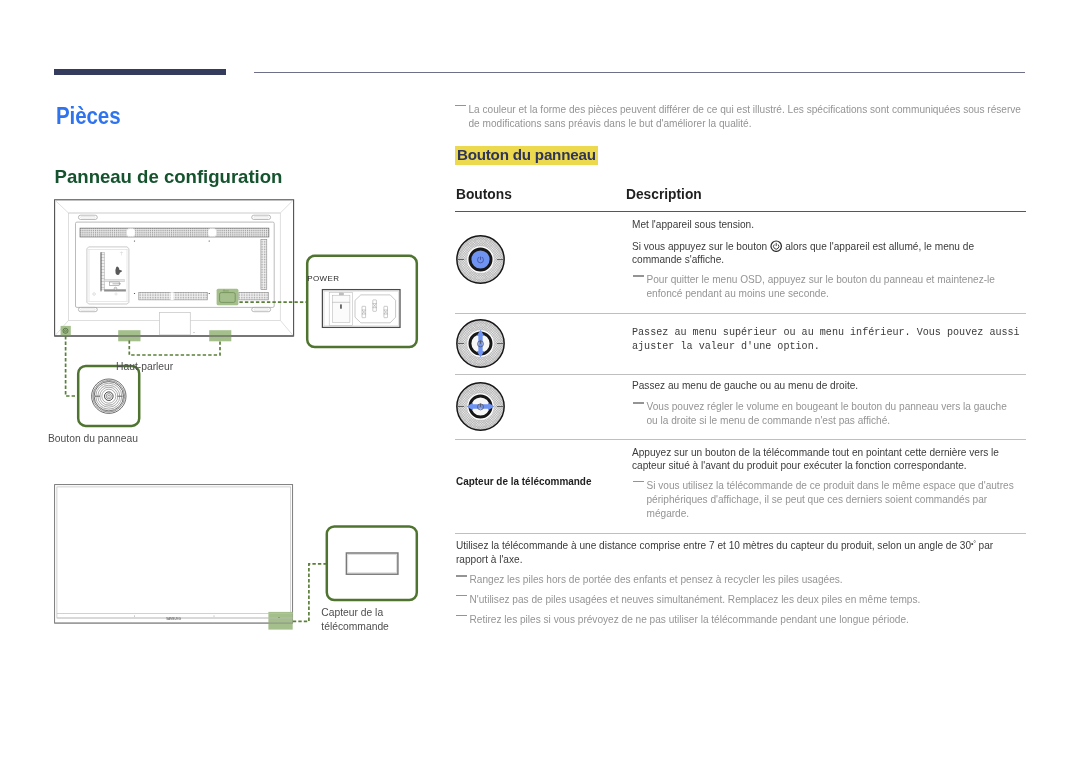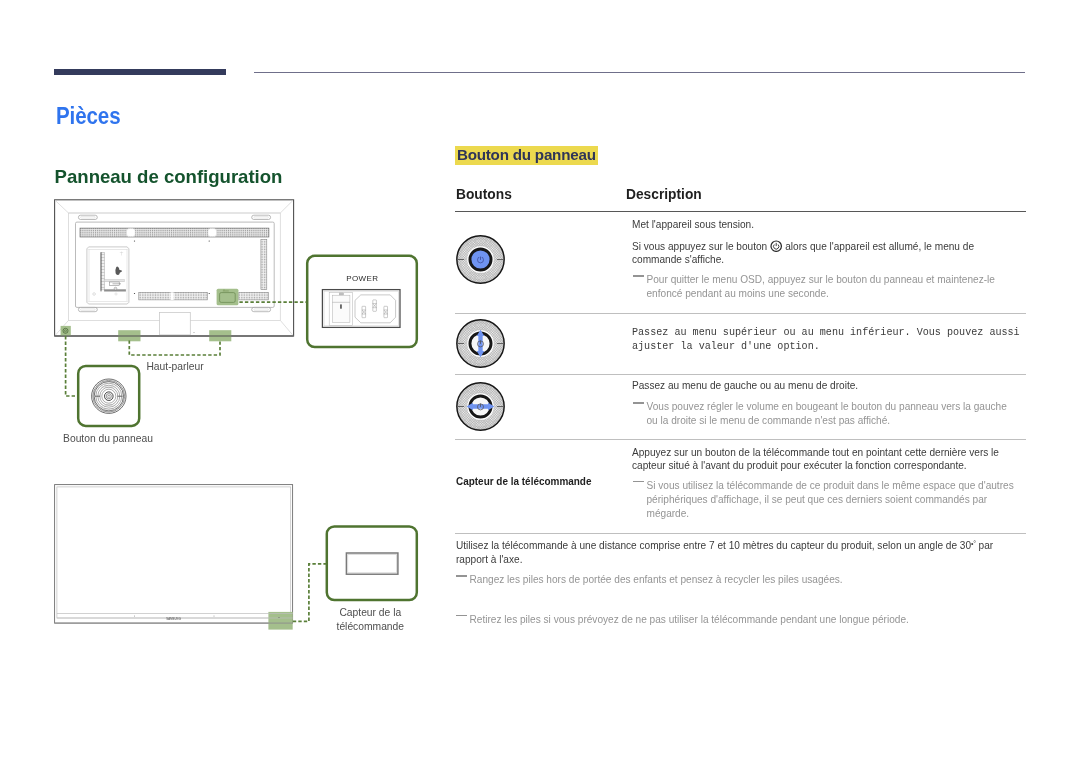--- a/index.html
+++ b/index.html
@@ -8,21 +8,21 @@
   .page{position:relative;width:976px;height:763px;}
   .abs{position:absolute;}
   .svg-abs{position:absolute;overflow:visible;}
 
   .rule-thick{left:54px;top:69px;width:172px;height:6px;background:#343b5c;}
   .rule-thin{left:254px;top:71.5px;width:771px;height:1px;background:#6f6f8a;}
 
   .h1{left:55.8px;top:103.6px;font-size:24px;font-weight:700;color:#2f74ee;line-height:24px;letter-spacing:-0.1px;transform:scaleX(0.855);transform-origin:left top;}
   .h2{left:54.6px;top:167.5px;font-size:18.6px;font-weight:700;color:#14532d;line-height:18.6px;letter-spacing:-0.02px;transform-origin:left top;}
 
-  .cap{position:absolute;font-size:10.3px;color:#4e4e4e;line-height:13.9px;text-align:center;}
+  .cap{position:absolute;font-size:10.3px;color:#4e4e4e;line-height:13.9px;text-align:left;}
 
   .note-row{padding-left:13.5px;position:relative;}
   .abs.note-row{position:absolute;}
   .note-dash{position:absolute;left:0;top:2.3px;width:10.5px;height:1.3px;background:#949494;}
   .note-txt{font-size:10.1px;color:#949494;line-height:14px;}
 
   .yhl{left:455px;top:145.6px;background:#ecd94e;width:143px;height:19.5px;line-height:19.5px;}
   .yhl span{position:absolute;left:1.9px;top:1.3px;font-size:15.2px;font-weight:700;color:#2f3558;letter-spacing:-0.22px;line-height:15.1px;}
 
   .th{position:absolute;font-size:14.9px;font-weight:700;color:#1f1f1f;line-height:14.9px;transform:scaleX(0.925);transform-origin:left top;}
@@ -205,20 +205,24 @@
         <path d="M292.8 621.3 L308.9 621.3 L308.9 563.9 L326.2 563.9"></path>
       </g>
     </svg>
 <div class="cap" style="left:307.3px;top:273.6px;width:110px;font-size:8.0px;letter-spacing:0.35px;color:#2a2a2a;line-height:10px;">POWER</div>
 <div class="cap" style="left:116px;top:359.5px;width:118px;">Haut-parleur</div>
 <div class="cap" style="left:48px;top:431.5px;width:120px;">Bouton du panneau</div>
 <div class="cap" style="left:321.3px;top:606.4px;width:98px;line-height:14px;">
       <div>Capteur de la</div>
       <div>télécommande</div>
     </div>
+<div class="abs note-row" style="left:455px;top:102.5px;width:560px;">
+  <div class="note-dash"></div>
+  <div class="note-txt">La couleur et la forme des pièces peuvent différer de ce qui est illustré. Les spécifications sont communiquées sous réserve de modifications sans préavis dans le but d'améliorer la qualité.</div>
+</div>
 <div class="abs yhl">
       <span>Bouton du panneau</span>
     </div>
 <div class="th" style="left:456.0px;top:187.3px;">Boutons</div>
 <div class="th" style="left:626.0px;top:187.3px;">Description</div>
 <div class="hr dark" style="top:210.6px;"></div>
 <div class="hr " style="top:313.2px;"></div>
 <div class="hr " style="top:374.2px;"></div>
 <div class="hr " style="top:439px;"></div>
 <div class="hr " style="top:532.9px;"></div>
@@ -351,17 +355,21 @@
 <div class="abs note-row" style="left:633px;top:478.7px;width:380px;">
   <div class="note-dash"></div>
   <div class="note-txt">Si vous utilisez la télécommande de ce produit dans le même espace que d'autres périphériques d'affichage, il se peut que ces derniers soient commandés par mégarde.</div>
 </div>
 <div class="rowlabel" style="left:456.2px;top:475.8px;">Capteur de la télécommande</div>
 <div class="abs body-txt" style="left:456px;top:537.4px;width:556px;"><span>Utilisez la télécommande à une distance comprise entre 7 et 10 mètres du capteur du produit, selon un angle de 30</span><span class="deg-sup">•°</span><span> par rapport à l'axe.</span></div>
 <div class="abs note-row" style="left:456px;top:573.1px;width:570px;">
   <div class="note-dash"></div>
   <div class="note-txt">Rangez les piles hors de portée des enfants et pensez à recycler les piles usagées.</div>
 </div>
+<div class="abs note-row" style="left:456px;top:592.7px;width:570px;">
+  <div class="note-dash"></div>
+  <div class="note-txt">N'utilisez pas de piles usagées et neuves simultanément. Remplacez les deux piles en même temps.</div>
+</div>
 <div class="abs note-row" style="left:456px;top:612.9px;width:570px;">
   <div class="note-dash"></div>
   <div class="note-txt">Retirez les piles si vous prévoyez de ne pas utiliser la télécommande pendant une longue période.</div>
 </div>
 </div>
 
 </body></html>

